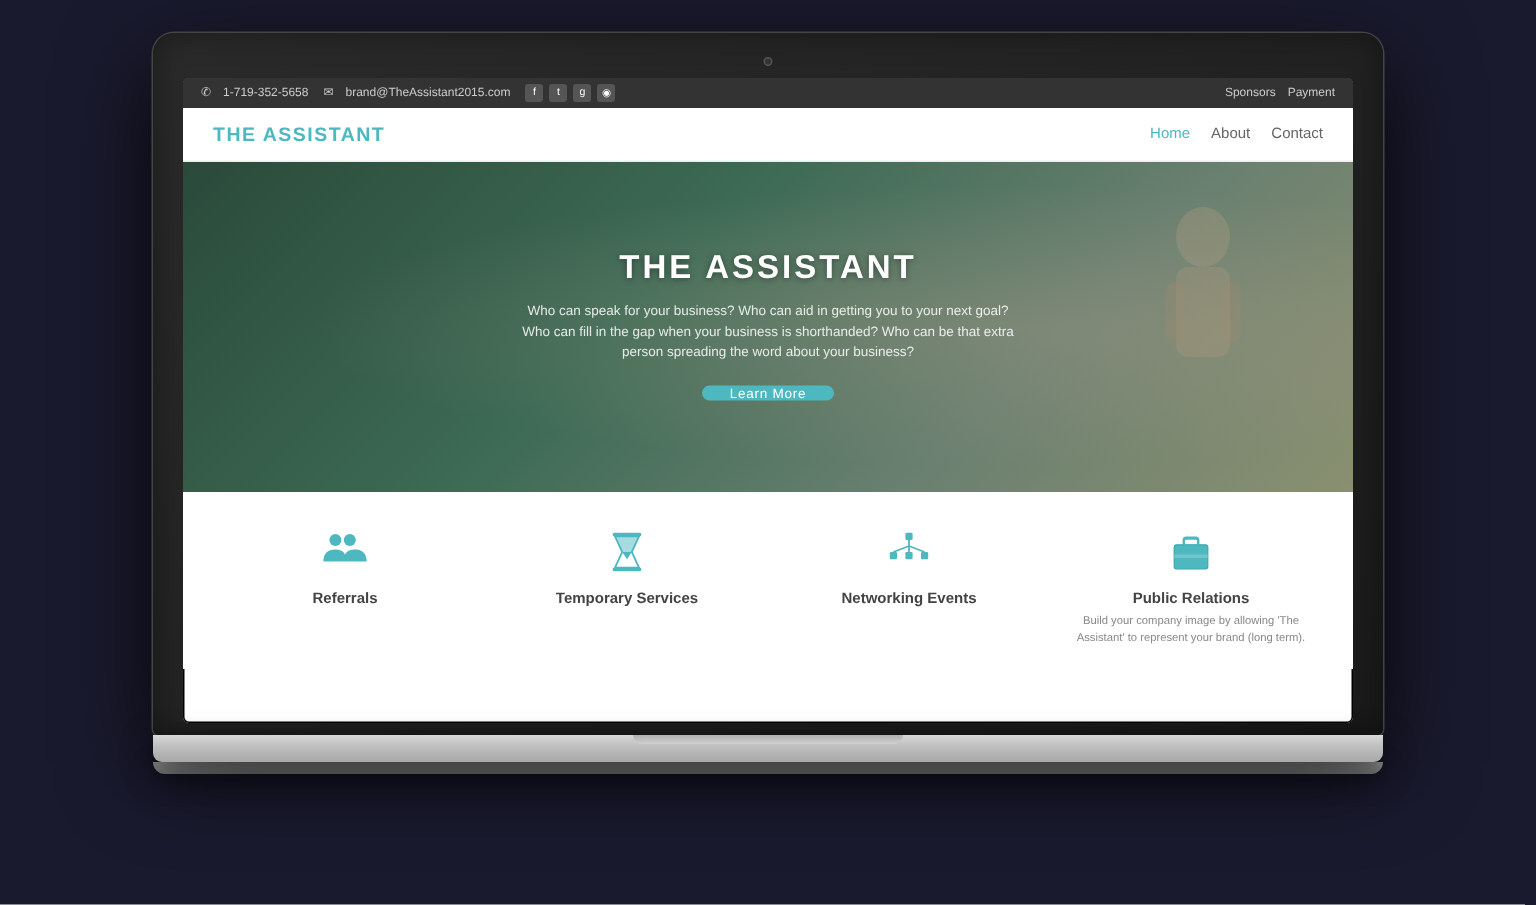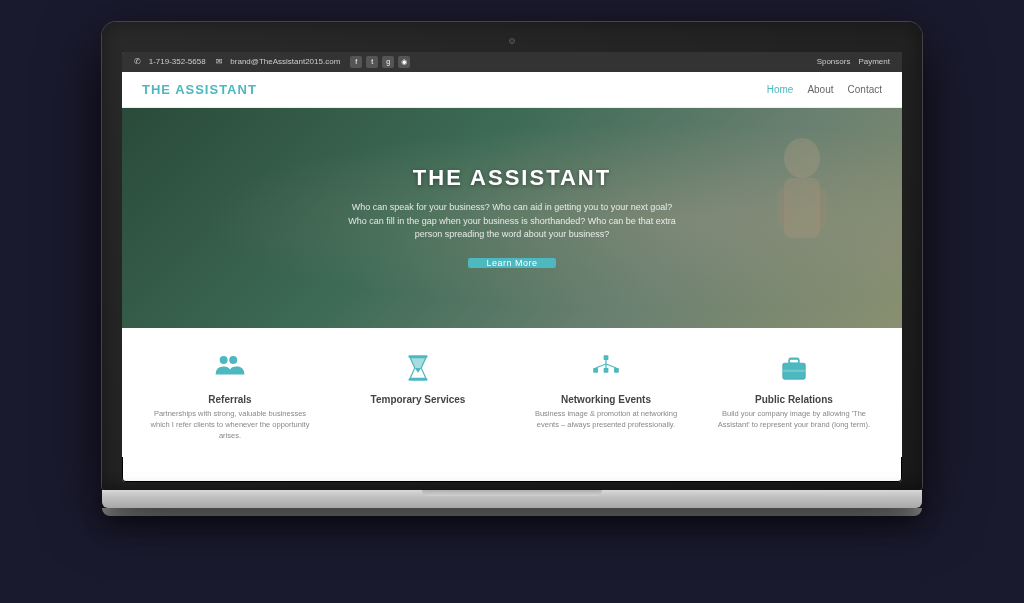--- a/index.html
+++ b/index.html
@@ -225,21 +225,21 @@
       max-width: 340px;
       margin: 0 auto 10px;
     }
 
     .hero-btn {
       background: #4db8c0;
       color: #fff;
       border: none;
       padding: 0 18px;
       font-size: 9px;
-      border-radius: 2px;
+      border-radius: 12px;
       cursor: pointer;
       letter-spacing: 0.5px;
     }
 
     
     .features {
       background: #fff;
       padding: 20px 20px 16px;
       display: grid;
       grid-template-columns: repeat(4, 1fr);
@@ -346,21 +346,20 @@
               <div class="feature-icon">
                 <svg viewBox="0 0 40 40" xmlns="http://www.w3.org/2000/svg">
                   <circle cx="12" cy="10" r="5" fill="#4db8c0"></circle>
                   <circle cx="24" cy="10" r="5" fill="#4db8c0"></circle>
                   <path d="M2 28 Q2 18 12 18 Q18 18 20 22 Q22 18 28 18 Q38 18 38 28" fill="#4db8c0"></path>
 
                   <circle cx="30" cy="22" r="4" fill="#4db8c0" opacity="0.7"></circle>
                 </svg>
               </div>
               <div class="feature-title">Referrals</div>
-              <div class="feature-desc">Partnerships with strong, valuable businesses which I refer clients to whenever the opportunity arises.</div>
             </div>
 
             <div class="feature-item">
               <div class="feature-icon">
                 <svg viewBox="0 0 40 40" xmlns="http://www.w3.org/2000/svg">
                   <rect x="8" y="4" width="24" height="3" rx="1.5" fill="#4db8c0"></rect>
                   <rect x="8" y="33" width="24" height="3" rx="1.5" fill="#4db8c0"></rect>
                   <path d="M10 7 L16 20 L10 33 L30 33 L24 20 L30 7 Z" fill="none" stroke="#4db8c0" stroke-width="1.5"></path>
                   <path d="M10 7 L30 7 L24 20 L16 20 Z" fill="#4db8c0" opacity="0.5"></path>
                   <path d="M16 20 L20 26 L24 20 Z" fill="#4db8c0"></path>
@@ -375,21 +374,20 @@
                   <rect x="17" y="4" width="6" height="6" rx="1" fill="#4db8c0"></rect>
                   <rect x="4" y="20" width="6" height="6" rx="1" fill="#4db8c0"></rect>
                   <rect x="17" y="20" width="6" height="6" rx="1" fill="#4db8c0"></rect>
                   <rect x="30" y="20" width="6" height="6" rx="1" fill="#4db8c0"></rect>
                   <line x1="20" y1="10" x2="20" y2="20" stroke="#4db8c0" stroke-width="1.5"></line>
                   <line x1="20" y1="15" x2="7" y2="20" stroke="#4db8c0" stroke-width="1.5"></line>
                   <line x1="20" y1="15" x2="33" y2="20" stroke="#4db8c0" stroke-width="1.5"></line>
                 </svg>
               </div>
               <div class="feature-title">Networking Events</div>
-              <div class="feature-desc">Business image &amp; promotion at networking events – always presented professionally.</div>
             </div>
 
             <div class="feature-item">
               <div class="feature-icon">
                 <svg viewBox="0 0 40 40" xmlns="http://www.w3.org/2000/svg">
                   <rect x="6" y="14" width="28" height="20" rx="2" fill="#4db8c0"></rect>
                   <path d="M14 14 L14 10 Q14 8 16 8 L24 8 Q26 8 26 10 L26 14" fill="none" stroke="#4db8c0" stroke-width="2"></path>
                   <rect x="6" y="14" width="28" height="20" rx="2" fill="none" stroke="#3aa8b0" stroke-width="1"></rect>
 
                   <rect x="14" y="9" width="12" height="5" rx="2" fill="none" stroke="#4db8c0" stroke-width="1.5"></rect>

